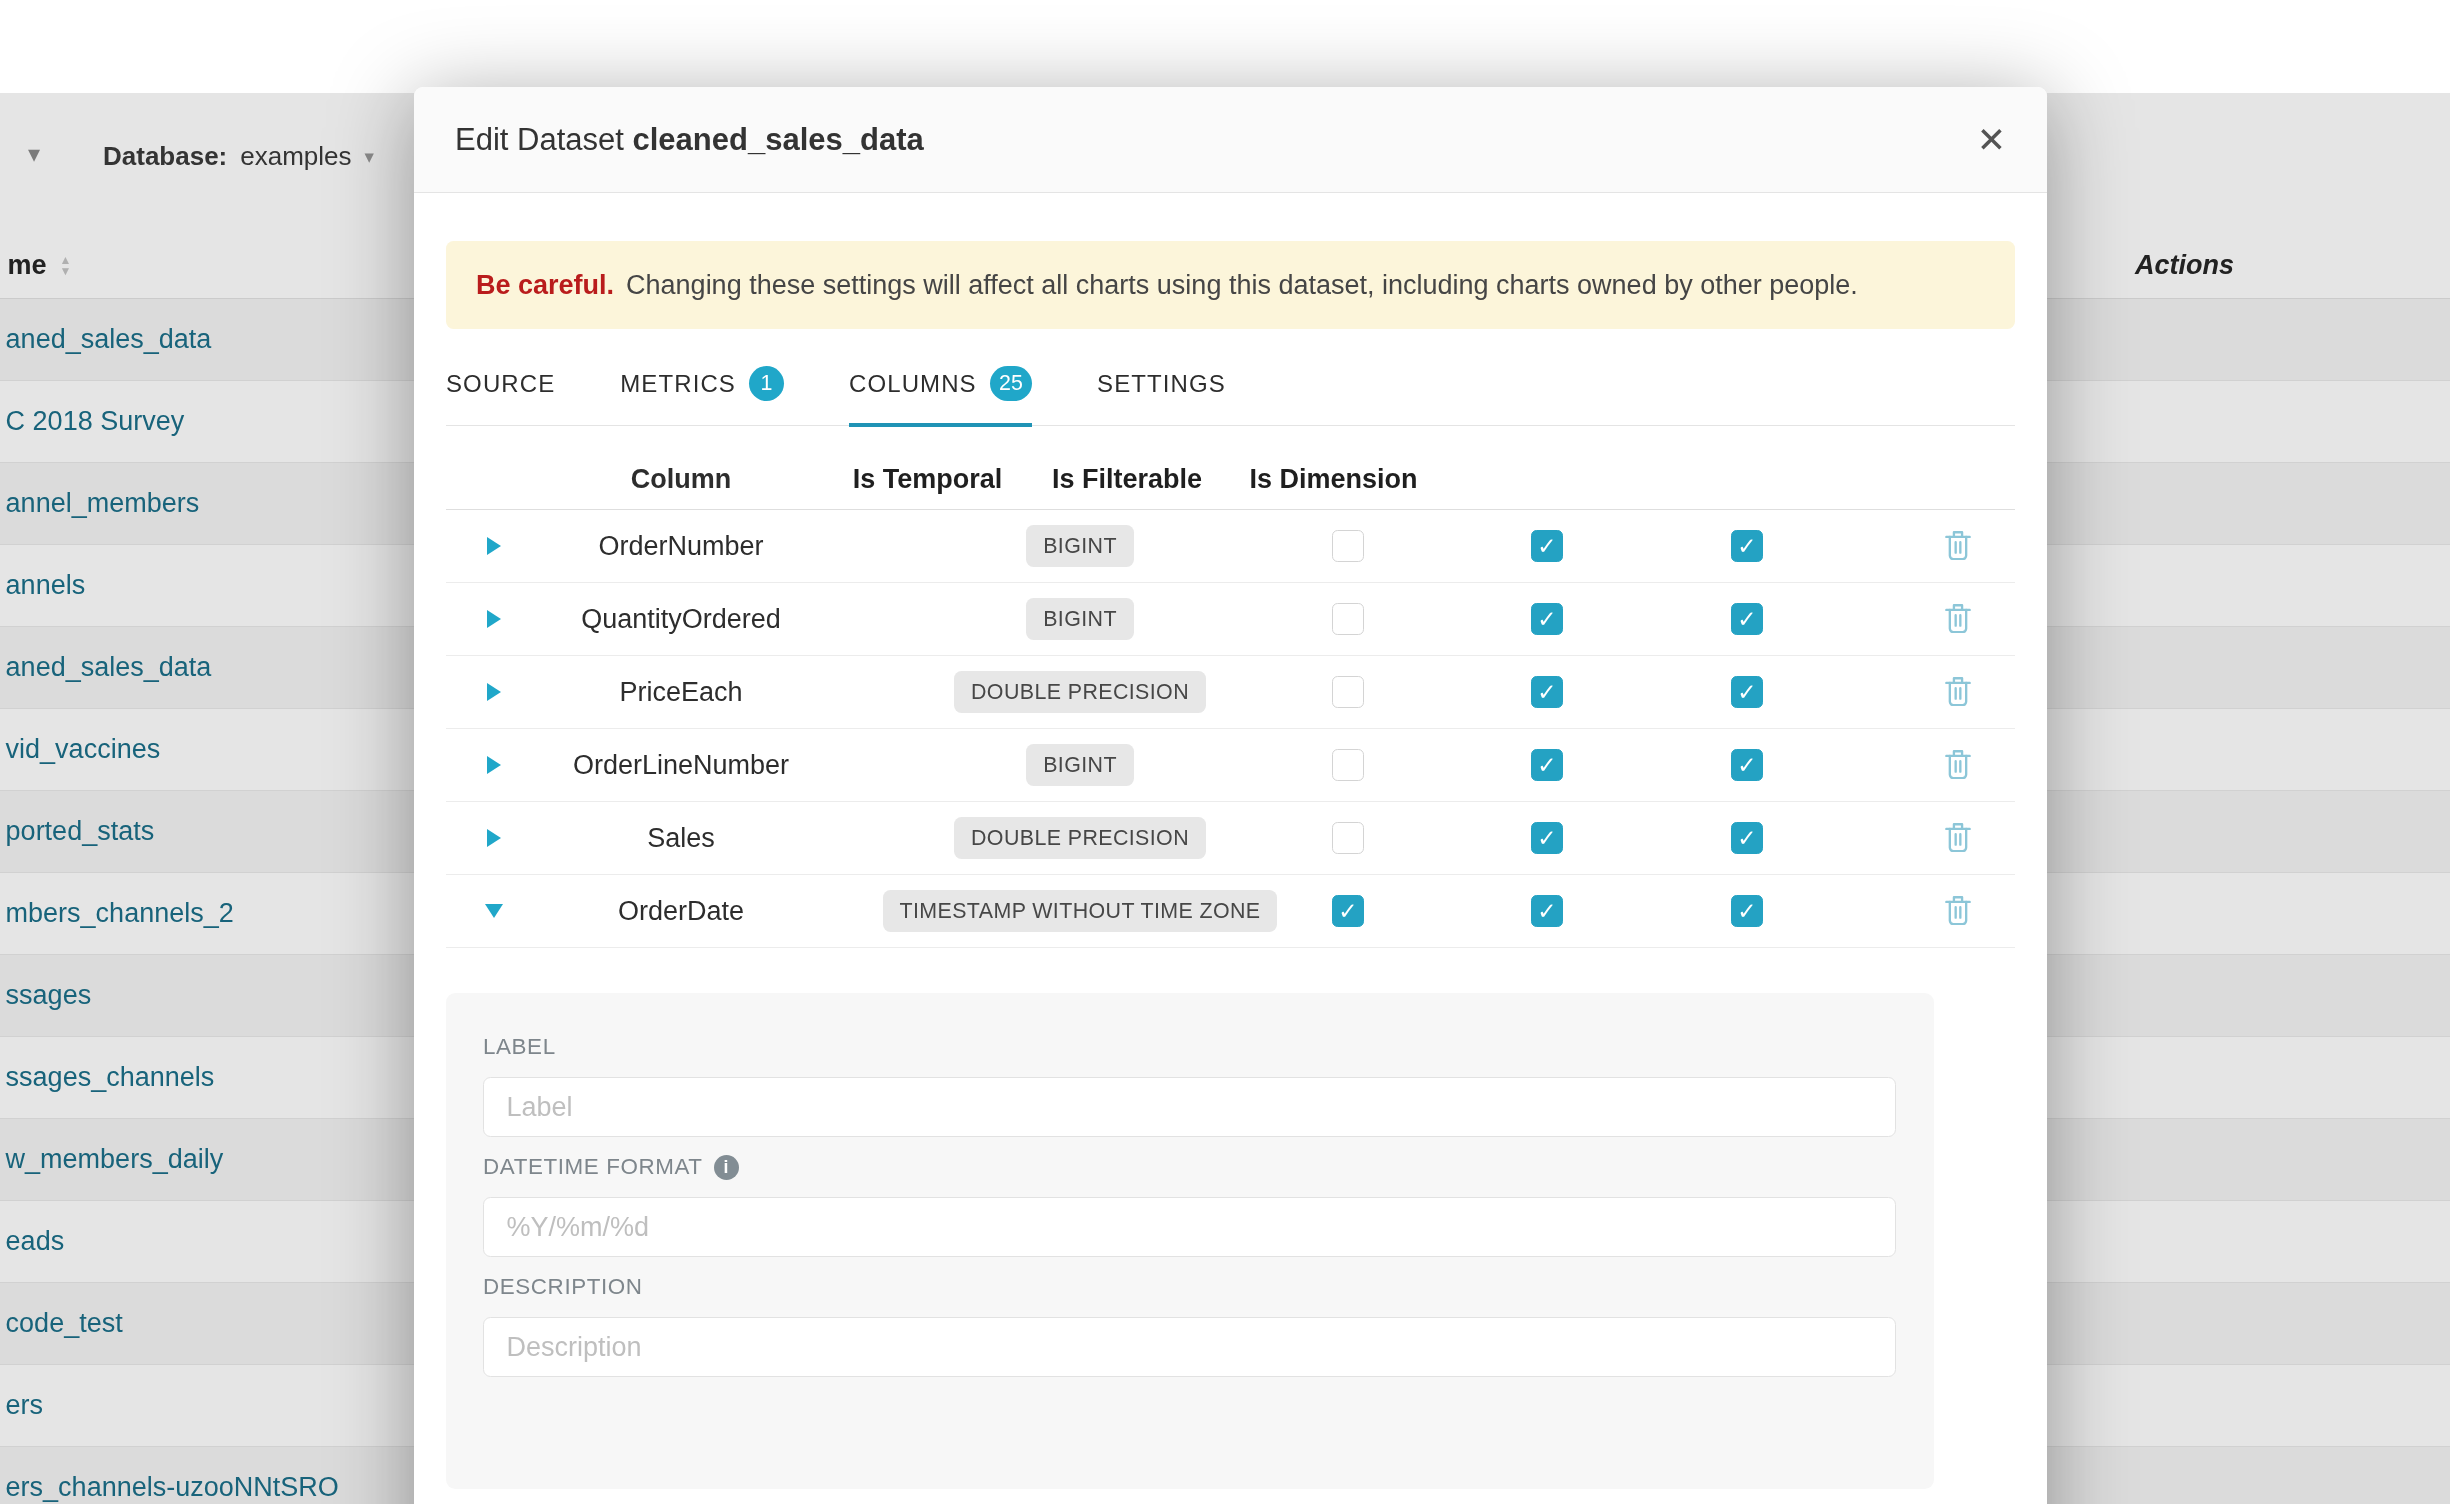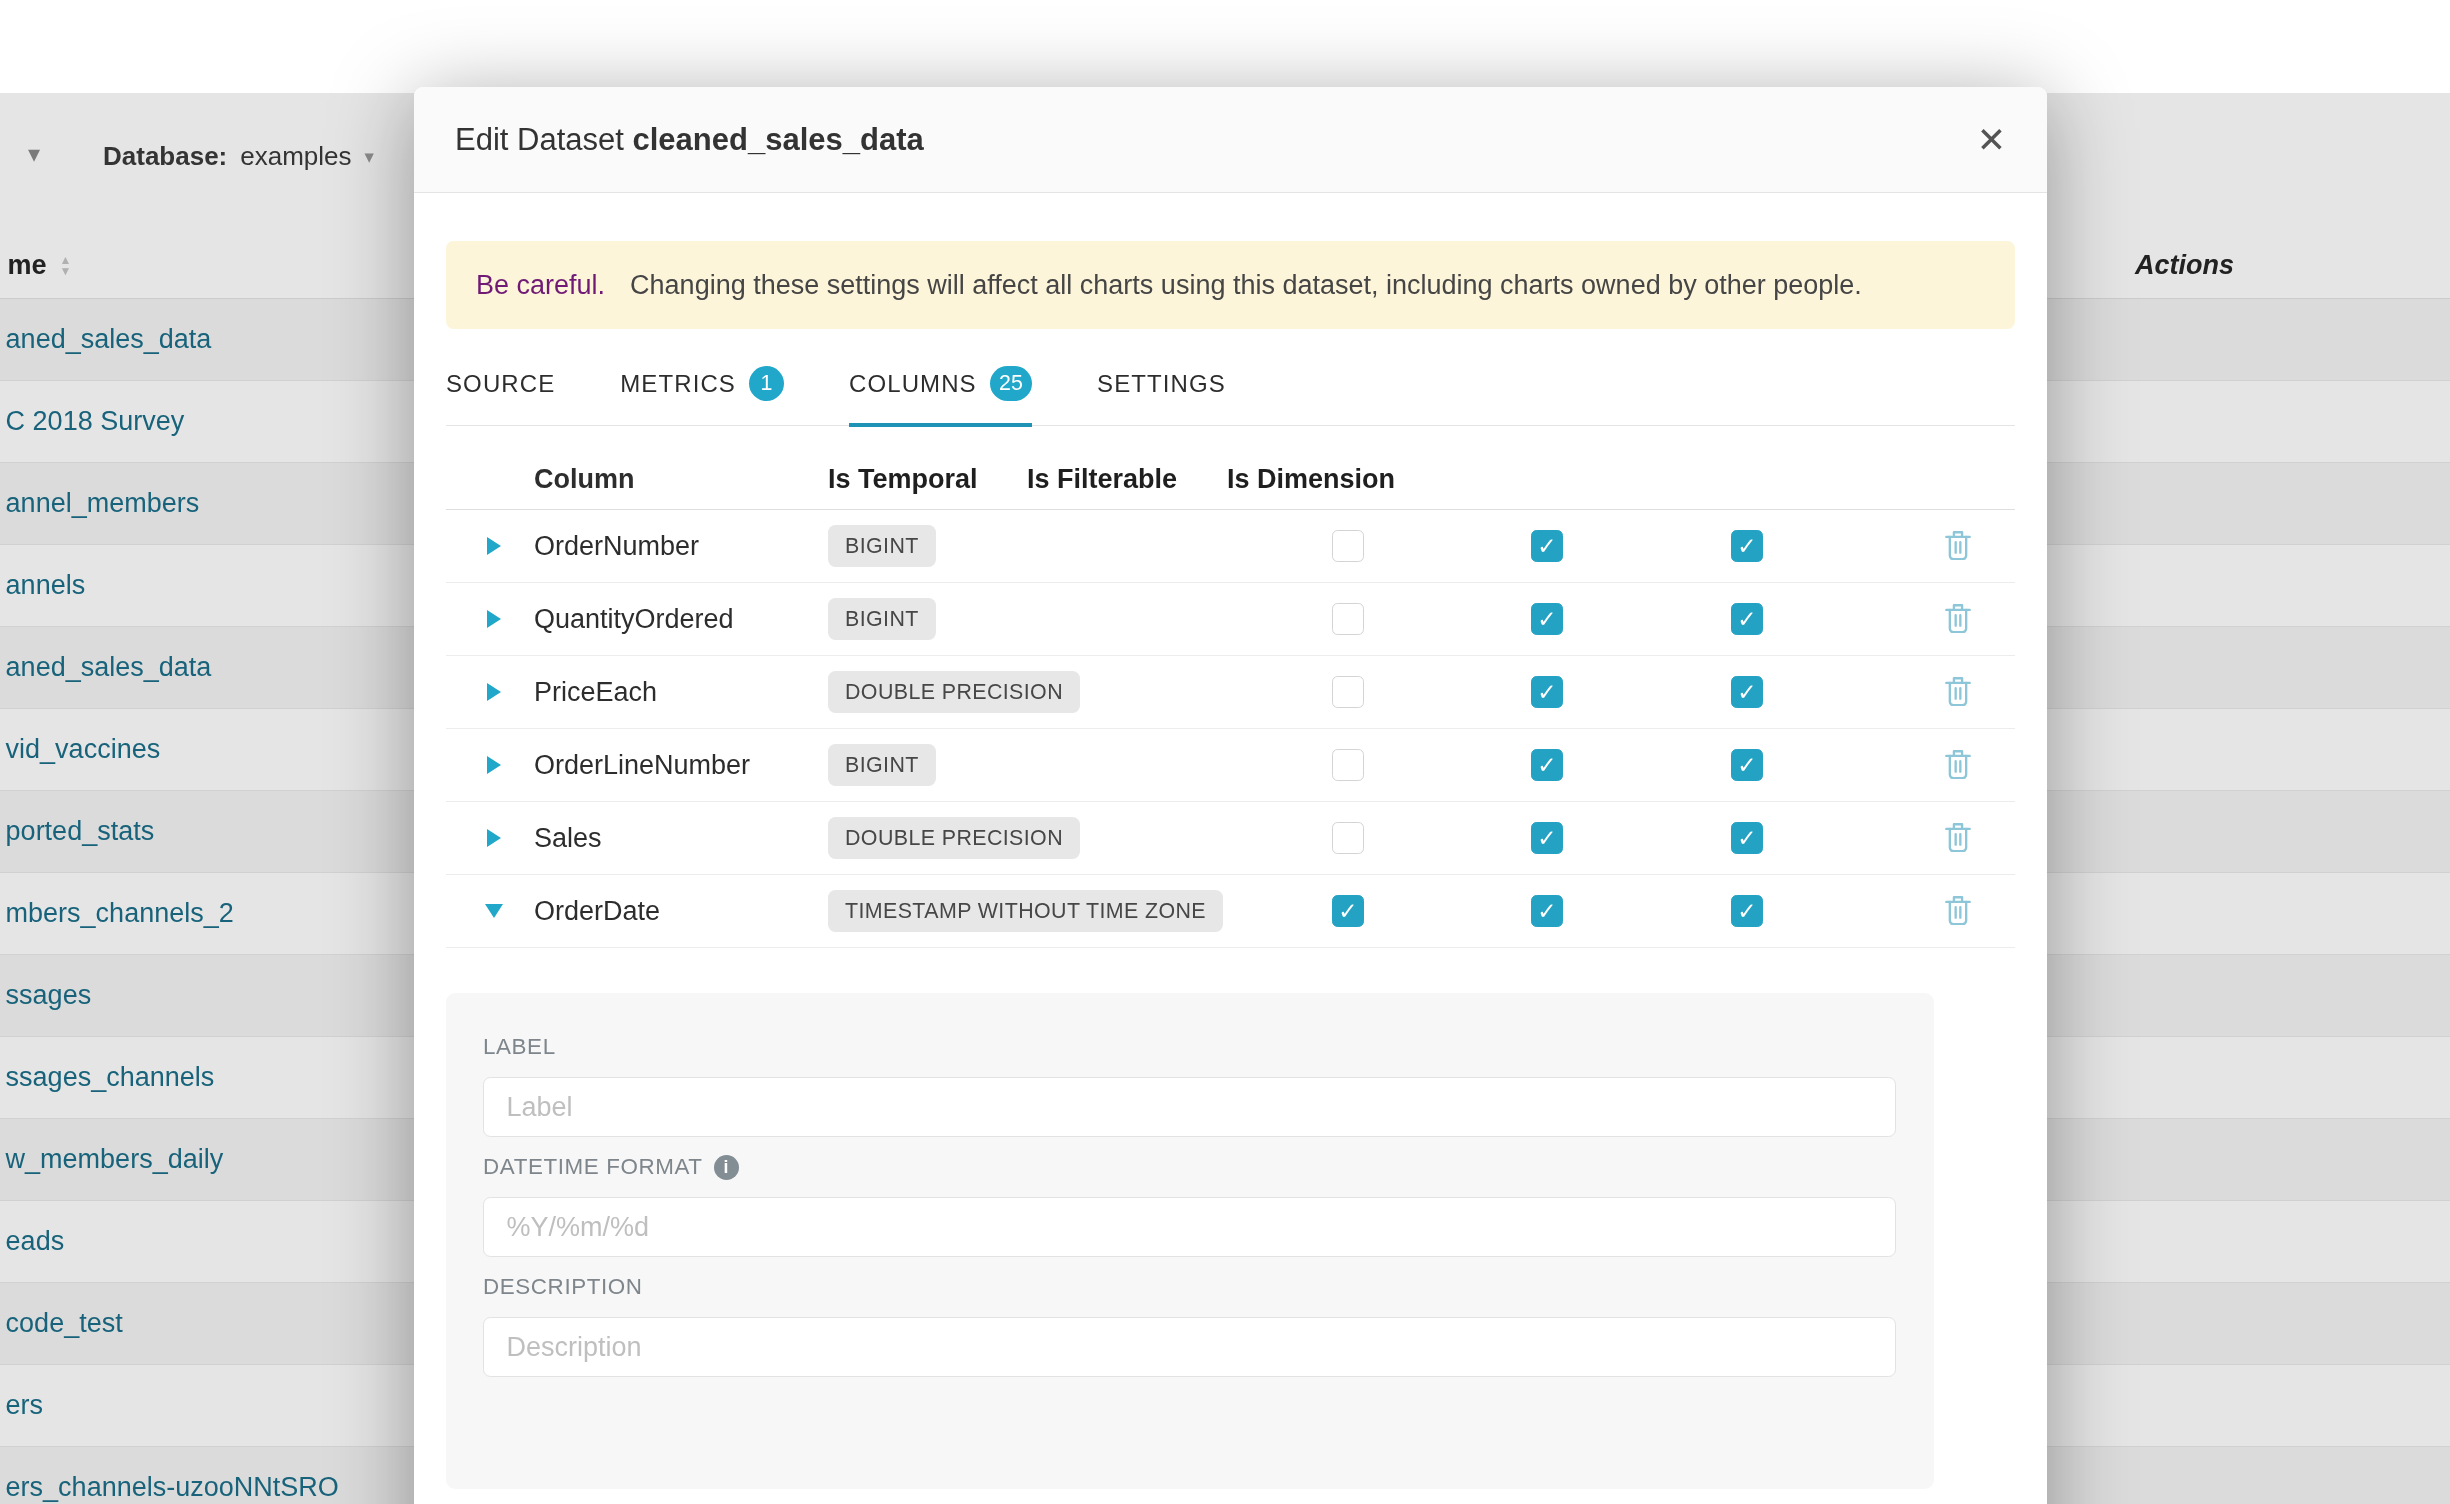--- a/index.html
+++ b/index.html
@@ -44,32 +44,32 @@
            border-radius:9.3px; box-shadow:0 11.2px 84px rgba(0,0,0,0.35); z-index:20; overflow:hidden; }
   .modal-header { height:106px; background:#fafafa; border-bottom:0.9px solid #e4e4e4;
                   display:flex; align-items:center; padding:12px 41px; }
   .modal-title { font-size:31px; color:#333; }
   .modal-title b { font-weight:700; }
   .close { margin-left:auto; font-size:35px; color:#545454; cursor:pointer; line-height:1; }
   .modal-body { padding:48px 32px 0; }
 
   .warning { background:#fcf5da; border-radius:7.5px; height:88px; display:flex; align-items:center;
              padding:0 30px; font-size:27px; color:#454545; }
-  .warning b { color:#701a75; font-weight:400; margin-right:25px; white-space:nowrap; }
+  .warning b { color:#b91c1c; font-weight:700; margin-right:12px; white-space:nowrap; }
 
   .tabs { display:flex; gap:65px; margin-top:37px; border-bottom:1.9px solid #e4e4e4; }
   .tab { display:flex; align-items:center; gap:13px; padding-bottom:24px; font-size:24px;
          letter-spacing:1.1px; color:#2d2d2d; cursor:pointer; position:relative; }
   .tab.active::after { content:""; position:absolute; left:0; right:0; bottom:-1.9px; height:3.7px; background:#1f93b5; }
   .badge { min-width:35px; height:35px; padding:0 9.3px; border-radius:17.7px; background:#20a7c9;
            color:#fff; font-size:21.4px; letter-spacing:0; display:flex; align-items:center; justify-content:center; }
   .badge:empty { display:none; }
 
   
-  .ctable { margin-top:24px; }
+  .ctable { margin-top:24px;text-align:center; }
   .trow { display:flex; align-items:center; height:73px; border-bottom:0.9px solid #ececec; padding-left:41px; }
   .trow.thead { height:60px; border-bottom:0.9px solid #dedede; font-size:27px; font-weight:700; color:#1f1f1f; }
   .c-caret { width:47px; display:flex; align-items:center; }
   .c-name { width:294px; font-size:27px; color:#2d2d2d; }
   .c-type { width:504px; }
   .c-t { width:199px; }
   .c-f { width:200px; }
   .c-d { width:213px; }
   .c-trash { flex:1; display:flex; align-items:center; }
   .rcaret { width:0; height:0; border-top:9.3px solid transparent; border-bottom:9.3px solid transparent;

